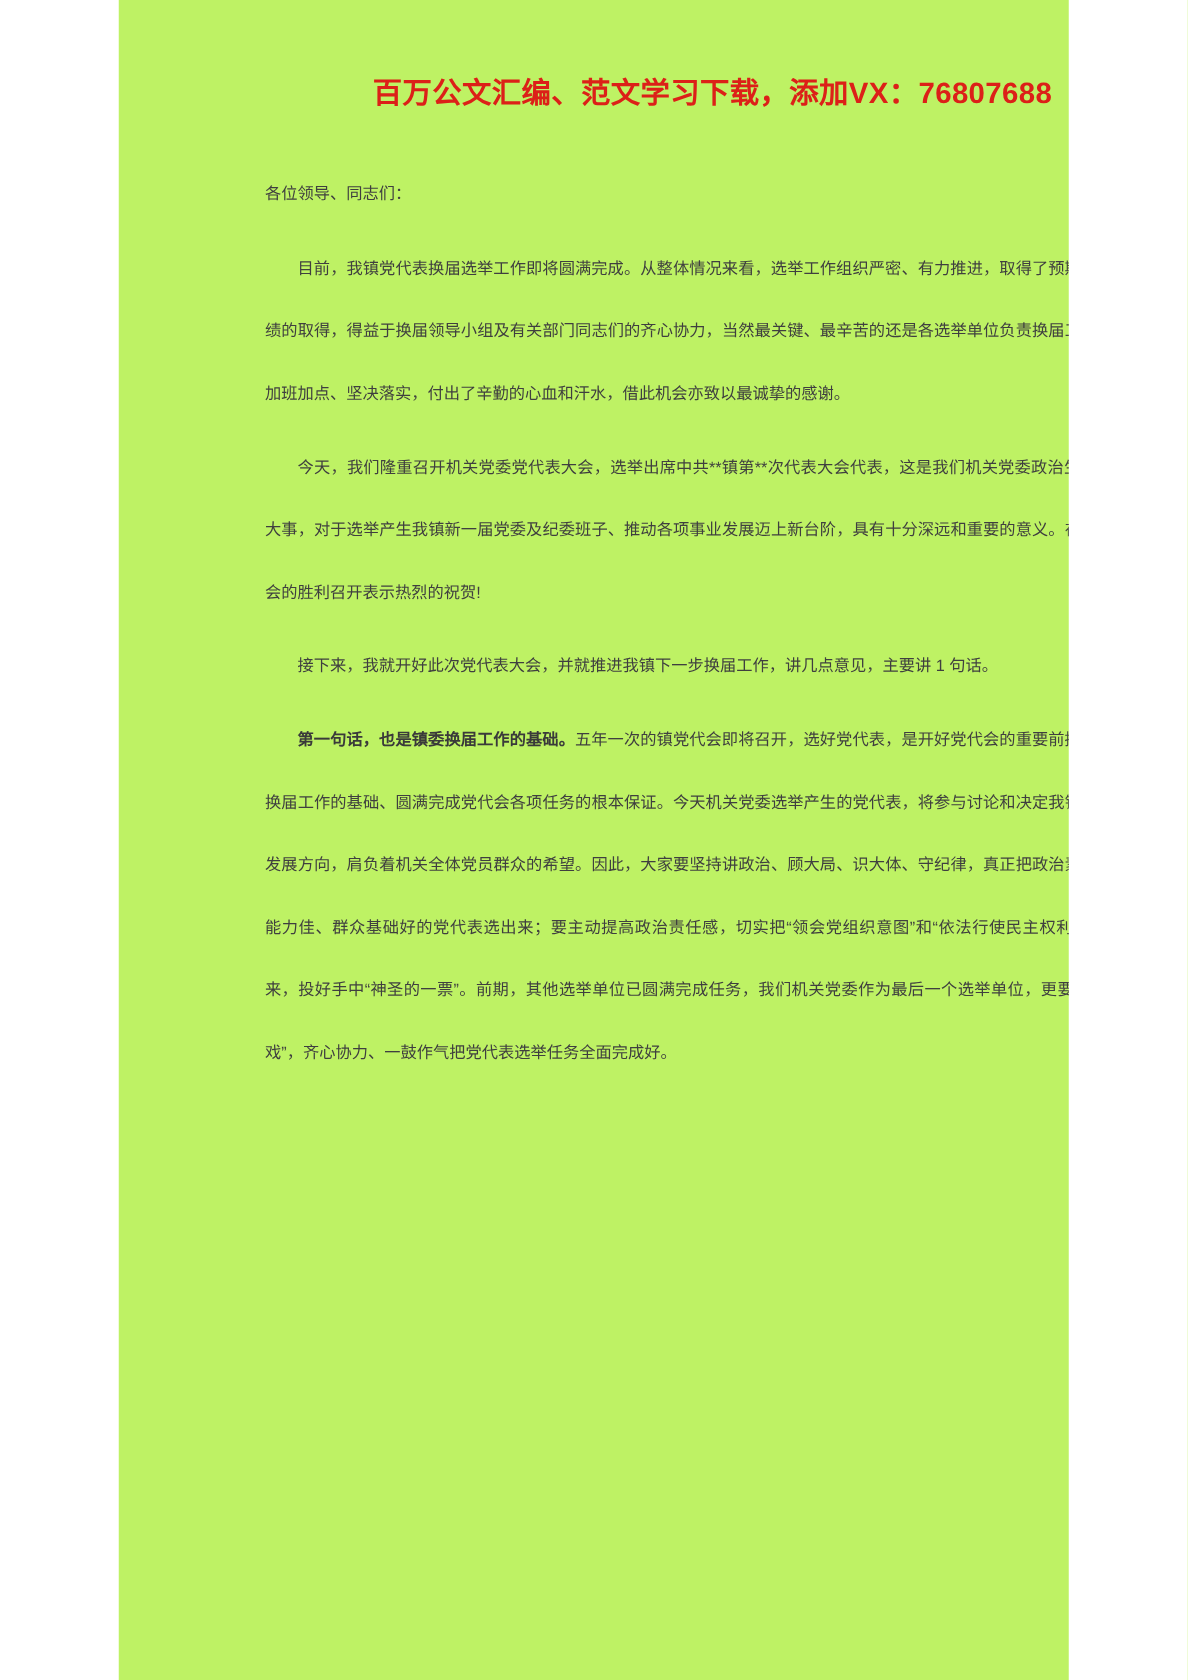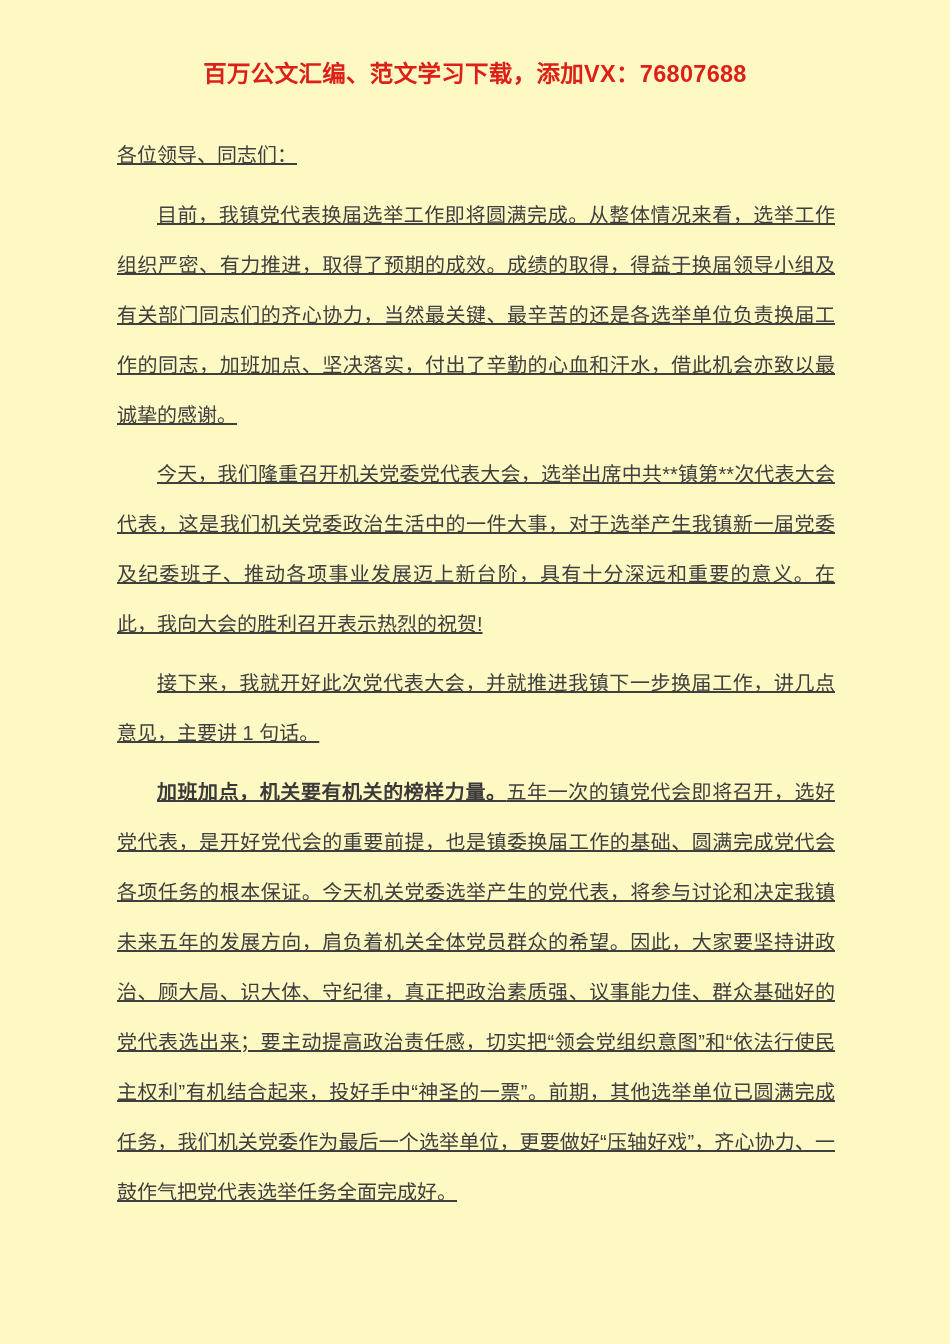--- a/index.html
+++ b/index.html
@@ -8,24 +8,24 @@
     padding: 0;
     background: #ffffff;
   }
 
   body {
     font-family: "Liberation Sans", "DejaVu Sans", sans-serif;
   }
 
   .page {
     position: relative;
-    width: 950px;
+    width: 760px;
     height: 1344px;
     margin: 0 auto;
-    background: #fef9c3;
+    background: #bef264;
     overflow: hidden;
     box-sizing: border-box;
   }
 
   
   .doc-header {
     position: absolute;
     top: 60px;
     left: 0;
     width: 950px;
@@ -38,25 +38,24 @@
     white-space: nowrap;
   }
 
   
   .doc-body {
     position: absolute;
     top: 130px;
     left: 117px;
     width: 718px;
     color: #3f3f3f;
-    font-size: 20px;
+    font-size: 13px;
     line-height: 50px;
     text-align: justify;
     text-justify: inter-ideograph;
-    text-decoration: underline;
   }
 
   .para {
     margin: 0;
     padding: 0;
     text-align: justify;
     text-justify: inter-ideograph;
     word-break: break-all;
   }
 
@@ -90,16 +89,16 @@
   <div class="doc-body">
 
     <p class="para salutation">各位领导、同志们：</p>
 
     <p class="para indent spaced">目前，我镇党代表换届选举工作即将圆满完成。从整体情况来看，选举工作组织严密、有力推进，取得了预期的成效。成绩的取得，得益于换届领导小组及有关部门同志们的齐心协力，当然最关键、最辛苦的还是各选举单位负责换届工作的同志，加班加点、坚决落实，付出了辛勤的心血和汗水，借此机会亦致以最诚挚的感谢。</p>
 
     <p class="para indent spaced">今天，我们隆重召开机关党委党代表大会，选举出席中共**镇第**次代表大会代表，这是我们机关党委政治生活中的一件大事，对于选举产生我镇新一届党委及纪委班子、推动各项事业发展迈上新台阶，具有十分深远和重要的意义。在此，我向大会的胜利召开表示热烈的祝贺!</p>
 
     <p class="para indent spaced">接下来，我就开好此次党代表大会，并就推进我镇下一步换届工作，讲几点意见，主要讲 1 句话。</p>
 
-    <p class="para indent spaced"><span class="bold-lead">加班加点，机关要有机关的榜样力量。</span><span>五年一次的镇党代会即将召开，选好党代表，是开好党代会的重要前提，也是镇委换届工作的基础、圆满完成党代会各项任务的根本保证。今天机关党委选举产生的党代表，将参与讨论和决定我镇未来五年的发展方向，肩负着机关全体党员群众的希望。因此，大家要坚持讲政治、顾大局、识大体、守纪律，真正把政治素质强、议事能力佳、群众基础好的党代表选出来；要主动提高政治责任感，切实把“领会党组织意图”和“依法行使民主权利”有机结合起来，投好手中“神圣的一票”。前期，其他选举单位已圆满完成任务，我们机关党委作为最后一个选举单位，更要做好“压轴好戏”，齐心协力、一鼓作气把党代表选举任务全面完成好。</span></p>
+    <p class="para indent spaced"><span class="bold-lead">第一句话，也是镇委换届工作的基础。</span><span>五年一次的镇党代会即将召开，选好党代表，是开好党代会的重要前提，也是镇委换届工作的基础、圆满完成党代会各项任务的根本保证。今天机关党委选举产生的党代表，将参与讨论和决定我镇未来五年的发展方向，肩负着机关全体党员群众的希望。因此，大家要坚持讲政治、顾大局、识大体、守纪律，真正把政治素质强、议事能力佳、群众基础好的党代表选出来；要主动提高政治责任感，切实把“领会党组织意图”和“依法行使民主权利”有机结合起来，投好手中“神圣的一票”。前期，其他选举单位已圆满完成任务，我们机关党委作为最后一个选举单位，更要做好“压轴好戏”，齐心协力、一鼓作气把党代表选举任务全面完成好。</span></p>
 
   </div>
 </div>
 
 </body></html>

